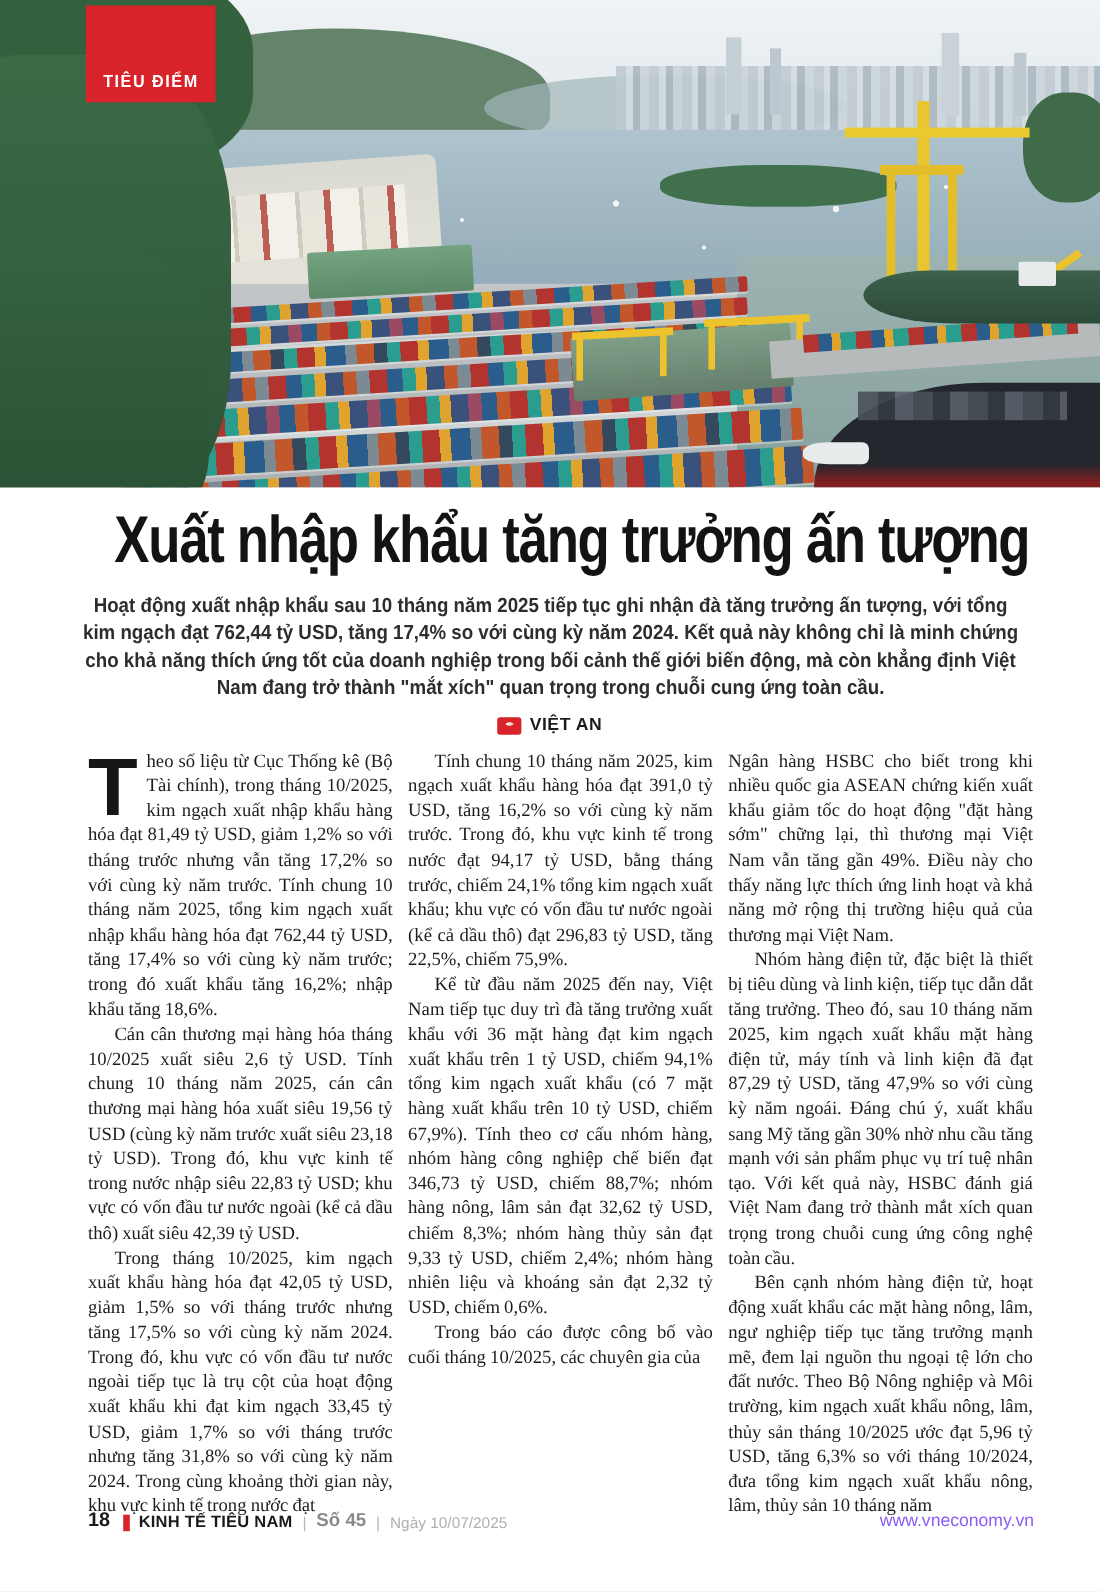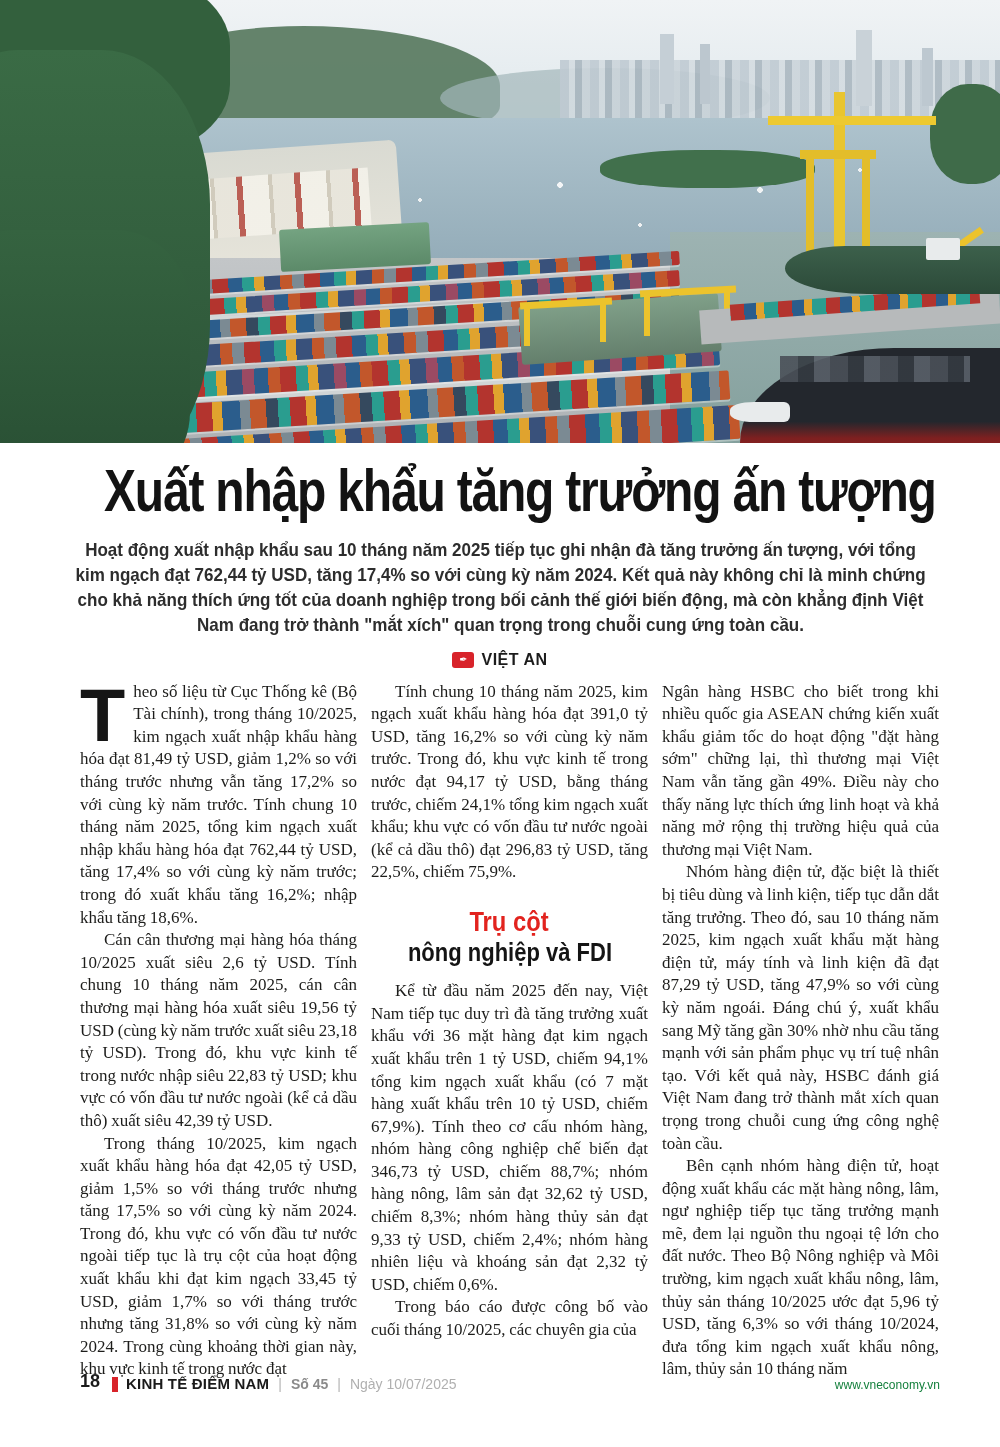--- a/index.html
+++ b/index.html
@@ -136,23 +136,23 @@
 
   
   .footer {
     position:absolute; left:80px; right:60px; top:1368px; height:24px;
     display:flex; align-items:flex-end; font-family:Liberation Sans, sans-serif;
   }
   .footer .pageno { font-size:18px; font-weight:bold; color:#1a1a1a; }
   .footer .redbar { width:6px; height:15px; background:#d8232a; margin:0 8px 0 12px; }
   .footer .pub { font-size:15px; font-weight:bold; color:#1a1a1a; letter-spacing:.2px; }
   .footer .sep { color:#b5b5b5; margin:0 9px; font-size:14px; }
-  .footer .issue { font-size:14px; font-weight:bold; color:#8a8a8a;margin-top:44px; }
+  .footer .issue { font-size:17px; font-weight:bold; color:#8a8a8a;margin-top:44px; }
   .footer .date { font-size:14px; color:#b0b0b0; }
-  .footer .site { margin-left:auto; font-size:12px; color:#15803d; }
+  .footer .site { margin-left:auto; font-size:16px; color:#8b5cf6; }
 </style>
 </head>
 <body>
 
 <div class="page">
 
   <div class="photo">
     <div class="ph-sky"></div>
     <div class="ph-mountain-far"></div>
     <div class="ph-mountain-far2"></div>
@@ -197,58 +197,57 @@
     <div class="ship-green"></div>
     <div class="ship-green-house"></div>
     <div class="ship-dark"></div>
     <div class="ship-dark-deck"></div>
     <div class="tugboat"></div>
     <div class="ph-hill-top-left"></div>
     <div class="ph-hill-left"></div>
     <div class="ph-hill-left2"></div>
   </div>
 
+  <div class="kicker">
+    <span>TIÊU ĐIỂM</span>
+  </div>
 
   <div class="headline-wrap">
     <h1 class="headline">Xuất nhập khẩu tăng trưởng ấn tượng</h1>
   </div>
 
   <div class="lede">Hoạt động xuất nhập khẩu sau 10 tháng năm 2025 tiếp tục ghi nhận đà tăng trưởng ấn tượng, với tổng kim ngạch đạt 762,44 tỷ USD, tăng 17,4% so với cùng kỳ năm 2024. Kết quả này không chỉ là minh chứng cho khả năng thích ứng tốt của doanh nghiệp trong bối cảnh thế giới biến động, mà còn khẳng định Việt Nam đang trở thành "mắt xích" quan trọng trong chuỗi cung ứng toàn cầu.</div>
 
   <div class="byline">
     <span class="byline-icon">✒</span>
     <span class="byline-name">VIỆT AN</span>
   </div>
 
   <div class="columns">
     <div class="col">
       <p><span class="dropcap">T</span><span>heo số liệu từ Cục Thống kê (Bộ Tài chính), trong tháng 10/2025, kim ngạch xuất nhập khẩu hàng hóa đạt 81,49 tỷ USD, giảm 1,2% so với tháng trước nhưng vẫn tăng 17,2% so với cùng kỳ năm trước. Tính chung 10 tháng năm 2025, tổng kim ngạch xuất nhập khẩu hàng hóa đạt 762,44 tỷ USD, tăng 17,4% so với cùng kỳ năm trước; trong đó xuất khẩu tăng 16,2%; nhập khẩu tăng 18,6%.</span></p>
       <p class="indent">Cán cân thương mại hàng hóa tháng 10/2025 xuất siêu 2,6 tỷ USD. Tính chung 10 tháng năm 2025, cán cân thương mại hàng hóa xuất siêu 19,56 tỷ USD (cùng kỳ năm trước xuất siêu 23,18 tỷ USD). Trong đó, khu vực kinh tế trong nước nhập siêu 22,83 tỷ USD; khu vực có vốn đầu tư nước ngoài (kể cả dầu thô) xuất siêu 42,39 tỷ USD.</p>
       <p class="indent">Trong tháng 10/2025, kim ngạch xuất khẩu hàng hóa đạt 42,05 tỷ USD, giảm 1,5% so với tháng trước nhưng tăng 17,5% so với cùng kỳ năm 2024. Trong đó, khu vực có vốn đầu tư nước ngoài tiếp tục là trụ cột của hoạt động xuất khẩu khi đạt kim ngạch 33,45 tỷ USD, giảm 1,7% so với tháng trước nhưng tăng 31,8% so với cùng kỳ năm 2024. Trong cùng khoảng thời gian này, khu vực kinh tế trong nước đạt</p>
     </div>
     <div class="col">
       <p class="indent">Tính chung 10 tháng năm 2025, kim ngạch xuất khẩu hàng hóa đạt 391,0 tỷ USD, tăng 16,2% so với cùng kỳ năm trước. Trong đó, khu vực kinh tế trong nước đạt 94,17 tỷ USD, bằng tháng trước, chiếm 24,1% tổng kim ngạch xuất khẩu; khu vực có vốn đầu tư nước ngoài (kể cả dầu thô) đạt 296,83 tỷ USD, tăng 22,5%, chiếm 75,9%.</p>
-      <h2 class="subhead">
-        <span class="l1">Trụ cột</span><br>
-        <span class="l2">nông nghiệp và FDI</span>
-      </h2>
       <p class="indent">Kể từ đầu năm 2025 đến nay, Việt Nam tiếp tục duy trì đà tăng trưởng xuất khẩu với 36 mặt hàng đạt kim ngạch xuất khẩu trên 1 tỷ USD, chiếm 94,1% tổng kim ngạch xuất khẩu (có 7 mặt hàng xuất khẩu trên 10 tỷ USD, chiếm 67,9%). Tính theo cơ cấu nhóm hàng, nhóm hàng công nghiệp chế biến đạt 346,73 tỷ USD, chiếm 88,7%; nhóm hàng nông, lâm sản đạt 32,62 tỷ USD, chiếm 8,3%; nhóm hàng thủy sản đạt 9,33 tỷ USD, chiếm 2,4%; nhóm hàng nhiên liệu và khoáng sản đạt 2,32 tỷ USD, chiếm 0,6%.</p>
       <p class="indent">Trong báo cáo được công bố vào cuối tháng 10/2025, các chuyên gia của</p>
     </div>
     <div class="col">
       <p>Ngân hàng HSBC cho biết trong khi nhiều quốc gia ASEAN chứng kiến xuất khẩu giảm tốc do hoạt động "đặt hàng sớm" chững lại, thì thương mại Việt Nam vẫn tăng gần 49%. Điều này cho thấy năng lực thích ứng linh hoạt và khả năng mở rộng thị trường hiệu quả của thương mại Việt Nam.</p>
       <p class="indent">Nhóm hàng điện tử, đặc biệt là thiết bị tiêu dùng và linh kiện, tiếp tục dẫn dắt tăng trưởng. Theo đó, sau 10 tháng năm 2025, kim ngạch xuất khẩu mặt hàng điện tử, máy tính và linh kiện đã đạt 87,29 tỷ USD, tăng 47,9% so với cùng kỳ năm ngoái. Đáng chú ý, xuất khẩu sang Mỹ tăng gần 30% nhờ nhu cầu tăng mạnh với sản phẩm phục vụ trí tuệ nhân tạo. Với kết quả này, HSBC đánh giá Việt Nam đang trở thành mắt xích quan trọng trong chuỗi cung ứng công nghệ toàn cầu.</p>
       <p class="indent">Bên cạnh nhóm hàng điện tử, hoạt động xuất khẩu các mặt hàng nông, lâm, ngư nghiệp tiếp tục tăng trưởng mạnh mẽ, đem lại nguồn thu ngoại tệ lớn cho đất nước. Theo Bộ Nông nghiệp và Môi trường, kim ngạch xuất khẩu nông, lâm, thủy sản tháng 10/2025 ước đạt 5,96 tỷ USD, tăng 6,3% so với tháng 10/2024, đưa tổng kim ngạch xuất khẩu nông, lâm, thủy sản 10 tháng năm</p>
     </div>
   </div>
 
   <div class="footer">
     <span class="pageno">18</span>
     <span class="redbar"></span>
-    <span class="pub">KINH TẾ ĐIỂM NAM</span>
+    <span class="pub">KINH TẾ TIÊU NAM</span>
     <span class="sep">|</span>
     <span class="issue">Số 45</span>
     <span class="sep">|</span>
     <span class="date">Ngày 10/07/2025</span>
     <span class="site">www.vneconomy.vn</span>
   </div>
 
 </div>
 
 </body></html>

